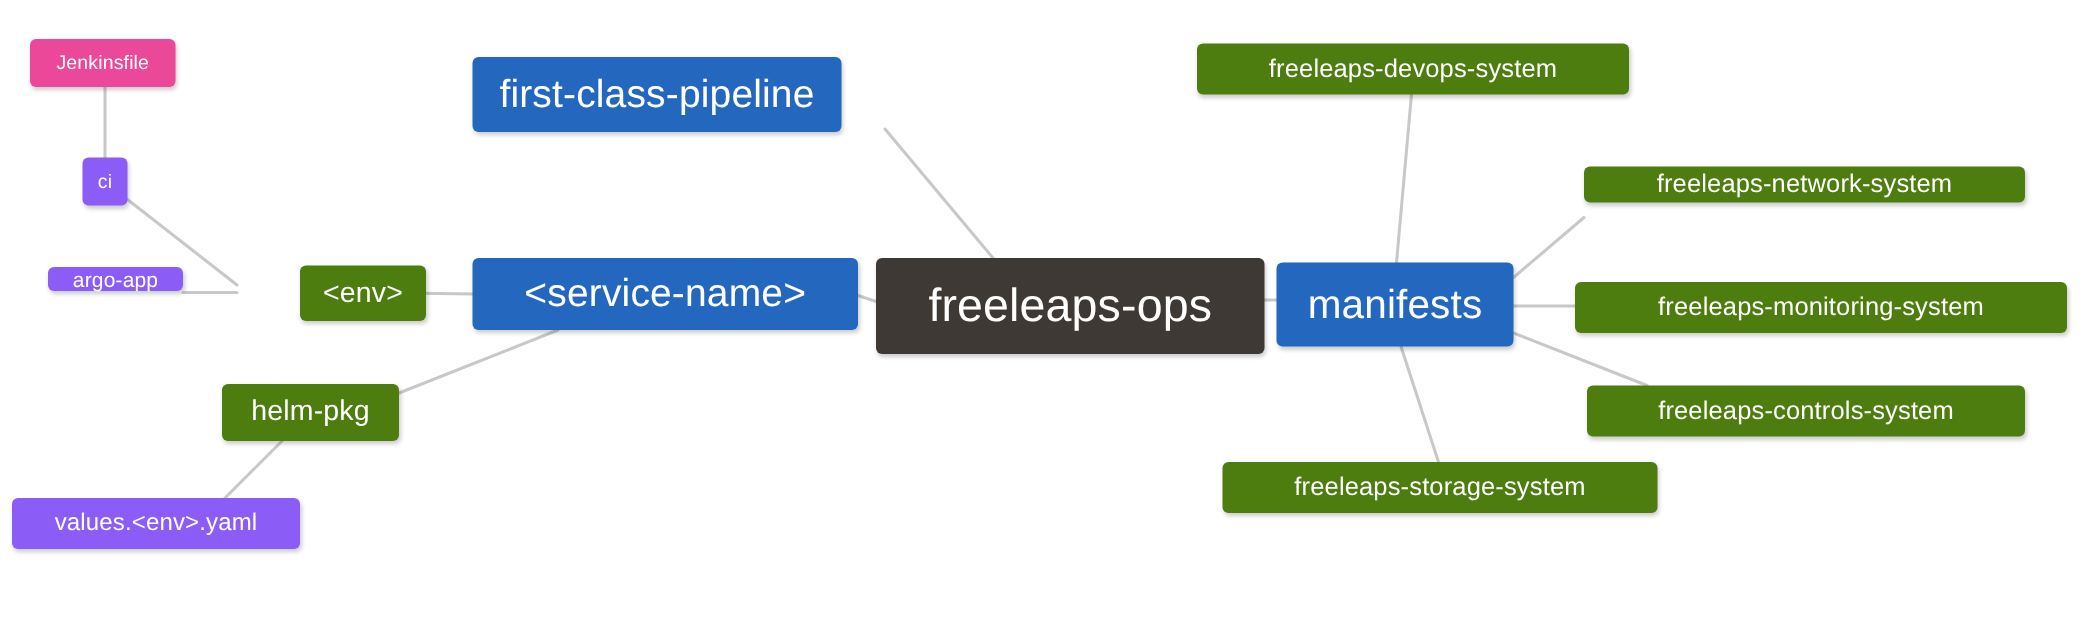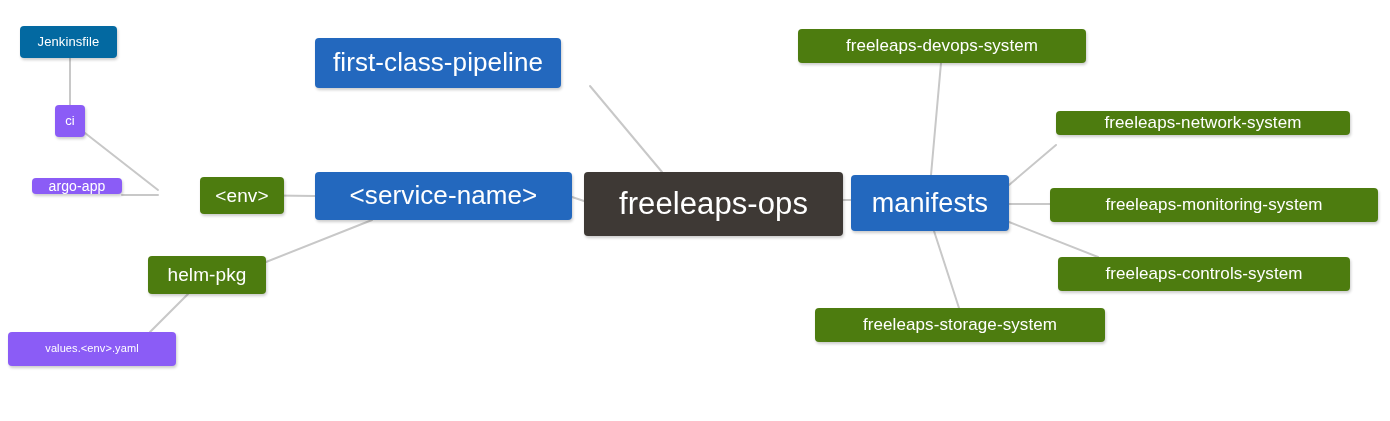--- a/index.html
+++ b/index.html
@@ -39,21 +39,21 @@
     line-height: 1.05;
     letter-spacing: 0.1px;
     box-shadow: 1px 2px 3px rgba(0,0,0,0.20);
     padding: 0 9px;
     text-align: center;
   }
   .n-root   { background: #3e3935; }
   .n-blue   { background: #2368be; }
   .n-green  { background: #4d7c0f; }
   .n-red    { background: #8b5cf6; }
-  .n-orange { background: #0369a1; }
+  .n-orange { background: #ec4899; }
 </style>
 </head>
 <body>
 
 <div id="canvas">
   <svg id="edges" viewBox="0 0 1390 421" xmlns="http://www.w3.org/2000/svg">
       <line x1="70" y1="58" x2="70" y2="105" stroke="#c8c8c8" stroke-width="2" stroke-linecap="round"></line>
       <line x1="85" y1="133" x2="158" y2="190" stroke="#c8c8c8" stroke-width="2" stroke-linecap="round"></line>
       <line x1="122" y1="195" x2="158" y2="195" stroke="#c8c8c8" stroke-width="2" stroke-linecap="round"></line>
       <line x1="242" y1="195" x2="315" y2="196" stroke="#c8c8c8" stroke-width="2" stroke-linecap="round"></line>
@@ -67,21 +67,21 @@
       <line x1="1009" y1="204" x2="1050" y2="204" stroke="#c8c8c8" stroke-width="2" stroke-linecap="round"></line>
       <line x1="1009" y1="222" x2="1098" y2="257" stroke="#c8c8c8" stroke-width="2" stroke-linecap="round"></line>
       <line x1="934" y1="231" x2="959" y2="308" stroke="#c8c8c8" stroke-width="2" stroke-linecap="round"></line>
     </svg>
   <div id="node-layer">
       <div class="node n-orange" style="left: 20px; top: 26px; width: 97px; height: 32px; font-size: 13px;">Jenkinsfile</div>
       <div class="node n-red" style="left: 55px; top: 105px; width: 30px; height: 32px; font-size: 13px;">ci</div>
       <div class="node n-red" style="left: 32px; top: 178px; width: 90px; height: 16px; font-size: 14px;">argo-app</div>
       <div class="node n-green" style="left: 158px; top: 177px; width: 84px; height: 37px; font-size: 19px; margin-left: 42px;">&lt;env&gt;</div>
       <div class="node n-green" style="left: 148px; top: 256px; width: 118px; height: 38px; font-size: 19px;">helm-pkg</div>
-      <div class="node n-red" style="left: 8px; top: 332px; width: 168px; height: 34px; font-size: 11px;">values.&lt;env&gt;.yaml</div>
+      <div class="node n-red" style="left: 8px; top: 332px; width: 192px; height: 34px; font-size: 16px;">values.&lt;env&gt;.yaml</div>
       <div class="node n-blue" style="left: 315px; top: 38px; width: 246px; height: 50px; font-size: 26px;">first-class-pipeline</div>
       <div class="node n-blue" style="left: 315px; top: 172px; width: 257px; height: 48px; font-size: 26px;">&lt;service-name&gt;</div>
       <div class="node n-root" style="left: 584px; top: 172px; width: 259px; height: 64px; font-size: 31px;">freeleaps-ops</div>
       <div class="node n-blue" style="left: 851px; top: 175px; width: 158px; height: 56px; font-size: 27px;">manifests</div>
       <div class="node n-green" style="left: 798px; top: 29px; width: 288px; height: 34px; font-size: 17px;">freeleaps-devops-system</div>
       <div class="node n-green" style="left: 1056px; top: 111px; width: 294px; height: 24px; font-size: 17px;">freeleaps-network-system</div>
       <div class="node n-green" style="left: 1050px; top: 188px; width: 328px; height: 34px; font-size: 17px;">freeleaps-monitoring-system</div>
       <div class="node n-green" style="left: 1058px; top: 257px; width: 292px; height: 34px; font-size: 17px;">freeleaps-controls-system</div>
       <div class="node n-green" style="left: 815px; top: 308px; width: 290px; height: 34px; font-size: 17px;">freeleaps-storage-system</div>
     </div>

